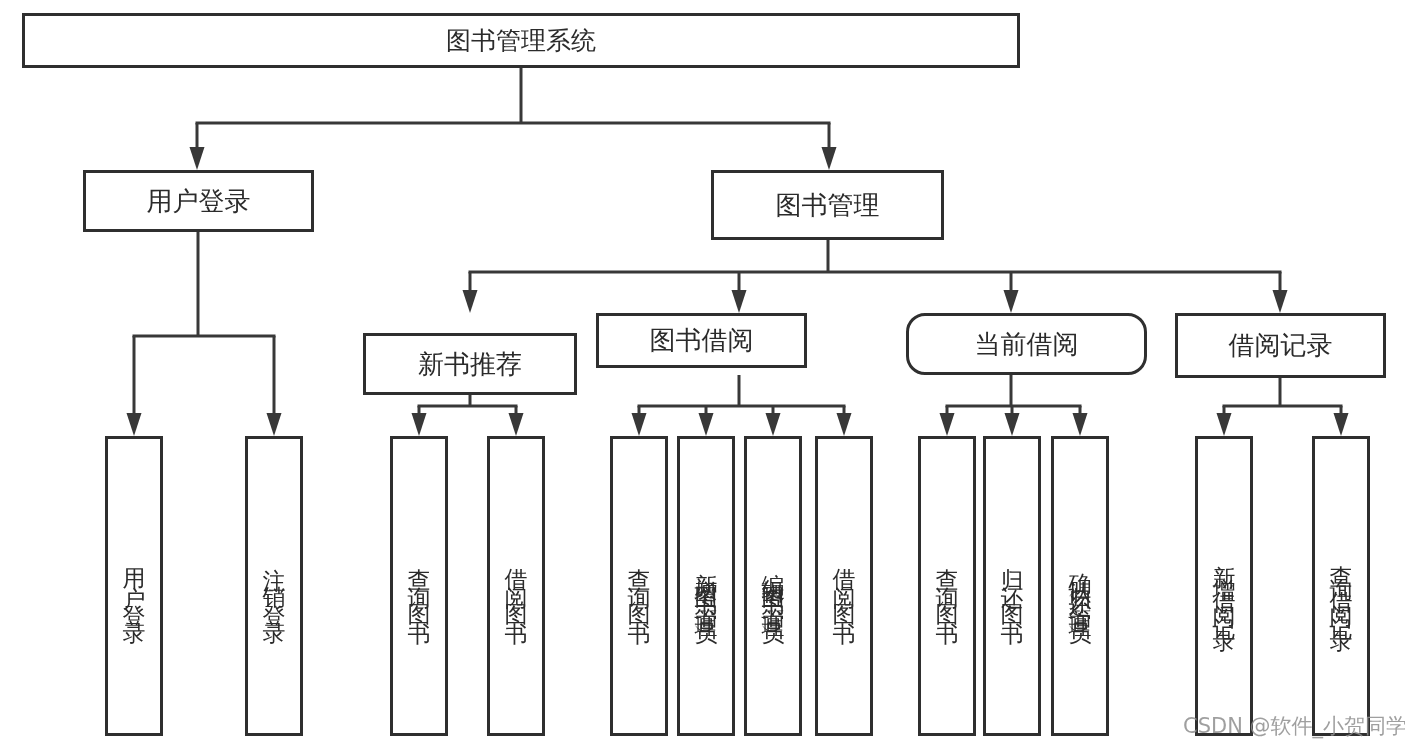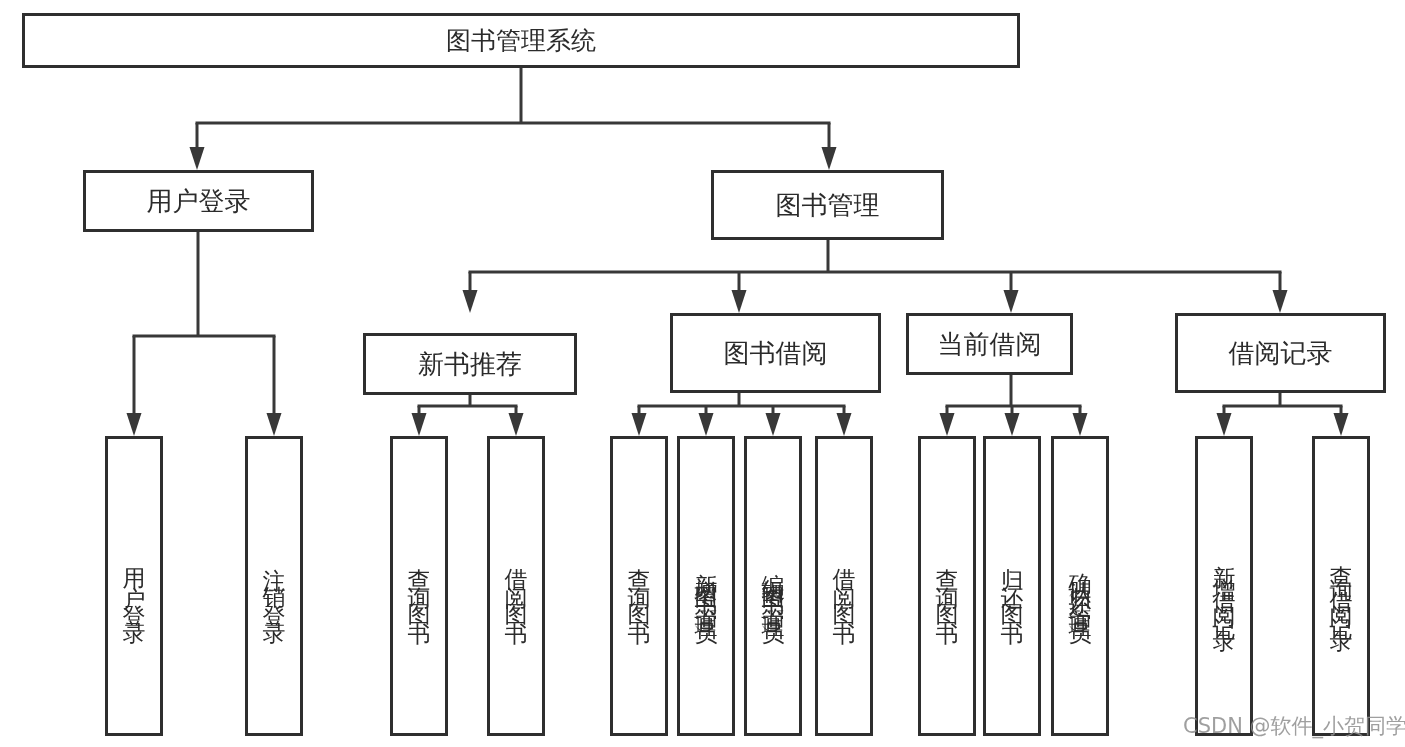--- a/index.html
+++ b/index.html
@@ -117,23 +117,23 @@
     <polygon points="1216.5,413 1231.5,413 1224,436"></polygon>
     <polygon points="1333.5,413 1348.5,413 1341,436"></polygon>
   </svg>
 
   <div class="box h root" style="left:22px; top:13px; width:998px; height:55px;">图书管理系统</div>
 
   <div class="box h" style="left:83px; top:170px; width:231px; height:62px;">用户登录</div>
   <div class="box h" style="left:711px; top:170px; width:233px; height:70px;">图书管理</div>
 
   <div class="box h" style="left:363px; top:313px; width:214px; height:62px;margin-top:20px;">新书推荐</div>
-  <div class="box h" style="left:670px; top:313px; width:211px; height:80px;">图书借阅</div>
-  <div class="box h" style="left:906px; top:313px; width:167px; height:62px;">当前借阅</div>
-  <div class="box h" style="left:1175px; top:313px; width:211px; height:80px;">借阅记录</div>
+  <div class="box h" style="left:596px; top:313px; width:211px; height:55px;">图书借阅</div>
+  <div class="box h" style="left:906px; top:313px; width:241px; height:62px;border-radius:19px;">当前借阅</div>
+  <div class="box h" style="left:1175px; top:313px; width:211px; height:65px;">借阅记录</div>
 
   <div class="box v vshort" style="left:105px; top:436px; width:58px; height:300px;">
     <span>用户登录</span>
   </div>
   <div class="box v vshort" style="left:245px; top:436px; width:58px; height:300px;">
     <span>注销登录</span>
   </div>
 
   <div class="box v vshort" style="left:390px; top:436px; width:58px; height:300px;">
     <span>查询图书</span>

